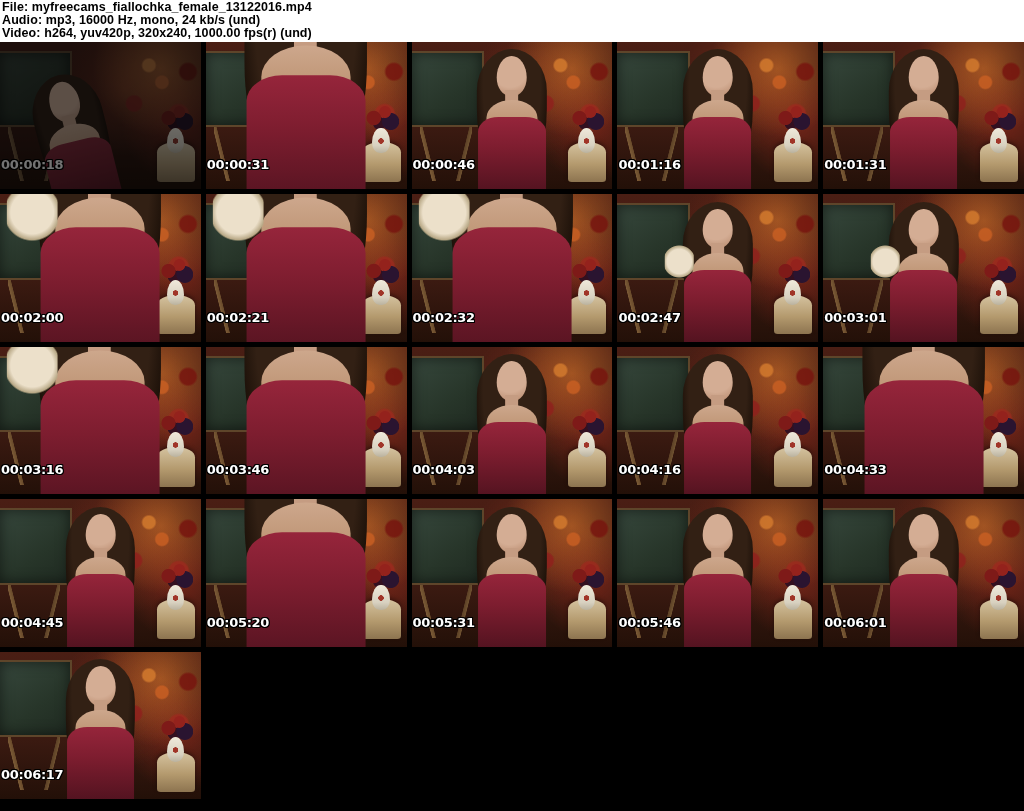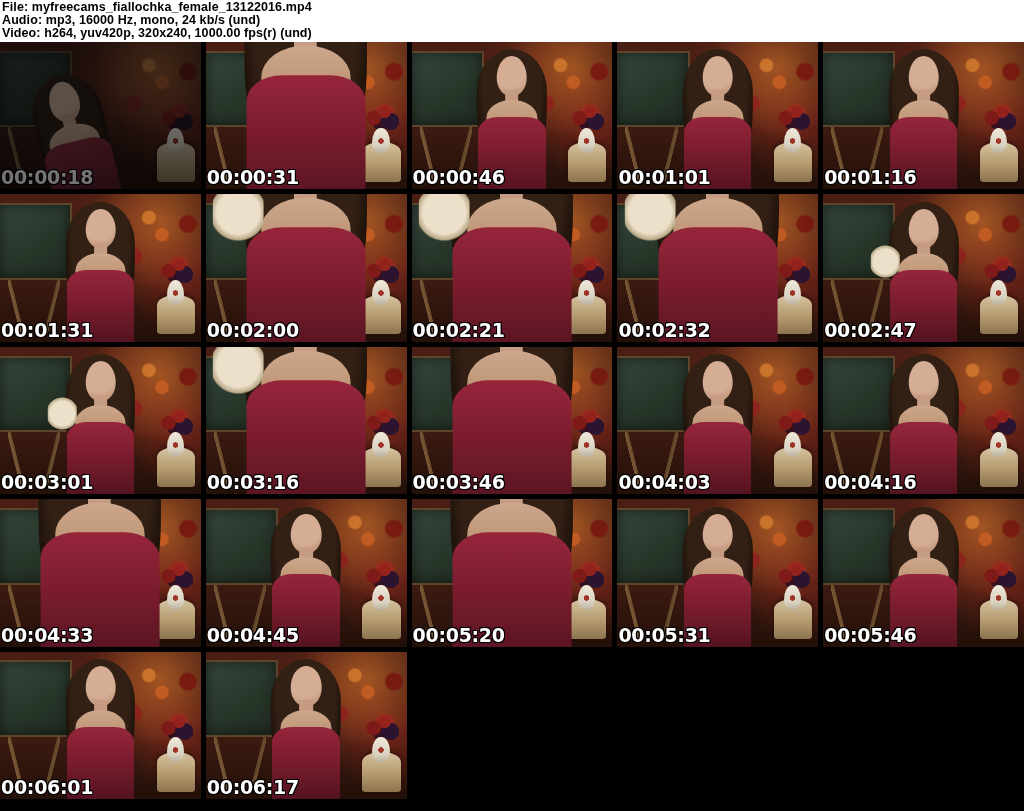--- a/index.html
+++ b/index.html
@@ -153,26 +153,26 @@
   }
 
   
   .scene-close .person { transform: translateX(-50%) scale(1.75); }
   .scene-mirror .mirror { display: block; }
   .scene-dark { filter: brightness(0.45) saturate(0.75); }
   .scene-dark .person { transform: translateX(-60%) translateY(16%) rotate(-14deg); }
 
   
   .ts {
-    position: absolute; left: 1px; bottom: 4px;
+    position: absolute; left: 1px; bottom: 16px;
     z-index: 10;
     color: #ffffff;
     font-family: "DejaVu Sans", sans-serif;
     font-weight: bold;
-    font-size: 19px;
+    font-size: 13px;
     line-height: 16px;
     letter-spacing: -0.3px;
     text-shadow:
       -1px -1px 0 #000, 1px -1px 0 #000,
       -1px  1px 0 #000, 1px  1px 0 #000,
       -1px  0   0 #000, 1px  0   0 #000,
        0   -1px 0 #000, 0    1px 0 #000;
   }
 </style>
 </head>
@@ -234,37 +234,20 @@
       <div class="hair"></div>
       <div class="face"></div>
       <div class="neck"></div>
       <div class="chest"></div>
       <div class="shirt"></div>
 
     </div>
     <span class="ts">00:00:46</span>
   </div>
 
-  <div class="thumb scene-wide">
-    <div class="board"></div>
-    <div class="easel"></div>
-    <div class="blobs"></div>
-    <div class="stool"></div>
-    <div class="flowers"></div>
-    <div class="vase"></div>
-    <div class="person">
-      <div class="hair"></div>
-      <div class="face"></div>
-      <div class="neck"></div>
-      <div class="chest"></div>
-      <div class="shirt"></div>
-
-    </div>
-    <span class="ts">00:01:01</span>
-  </div>
 
   <div class="thumb scene-wide">
     <div class="board"></div>
     <div class="easel"></div>
     <div class="blobs"></div>
     <div class="stool"></div>
     <div class="flowers"></div>
     <div class="vase"></div>
     <div class="person">
       <div class="hair"></div>

